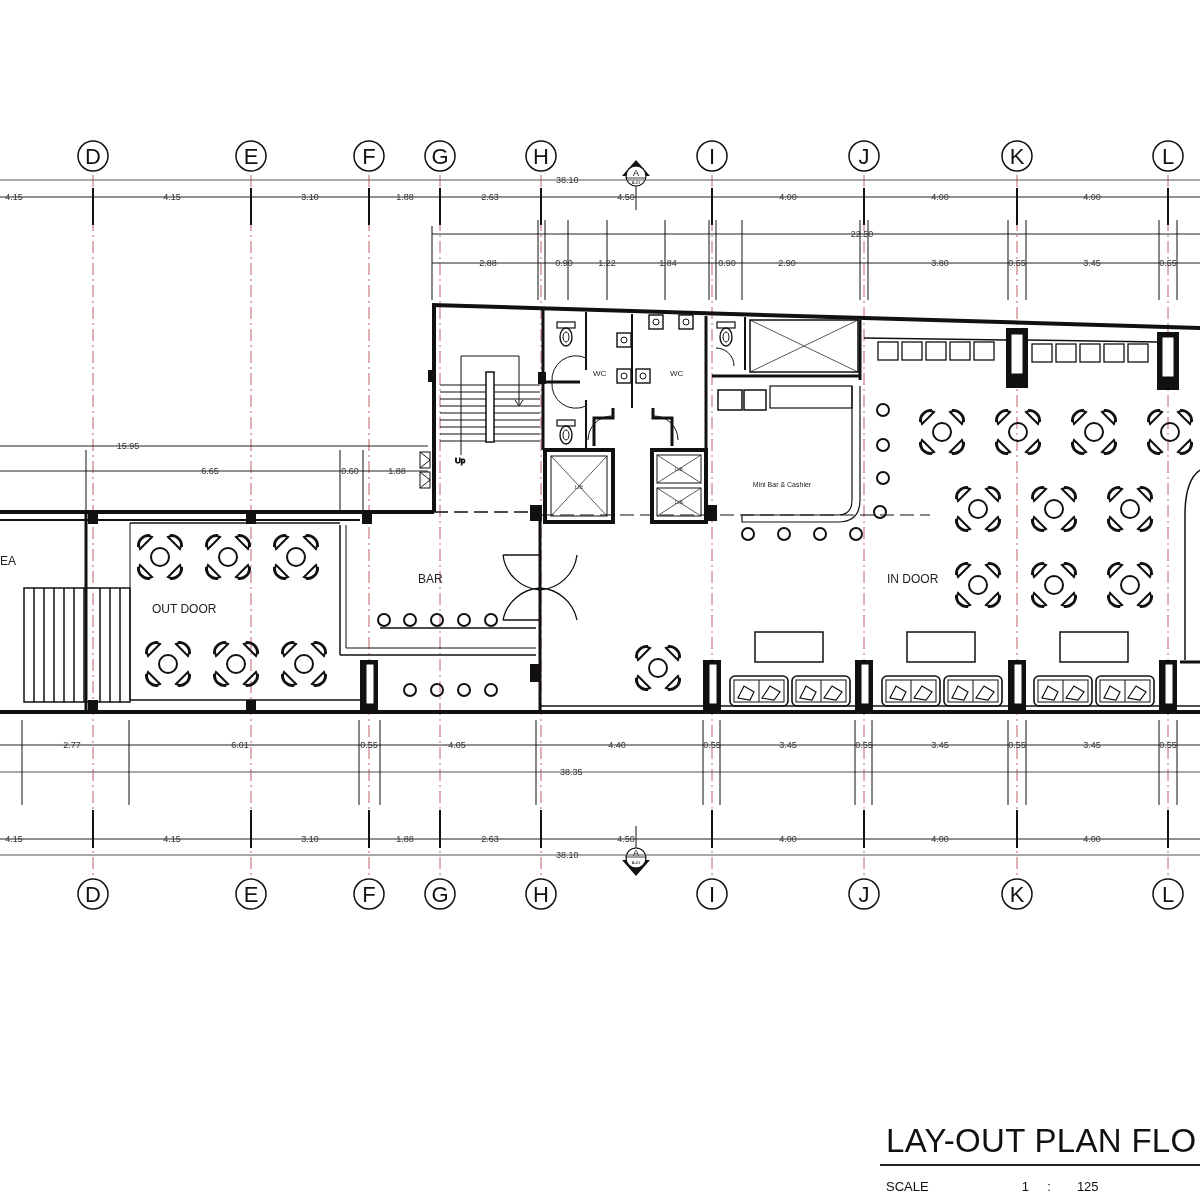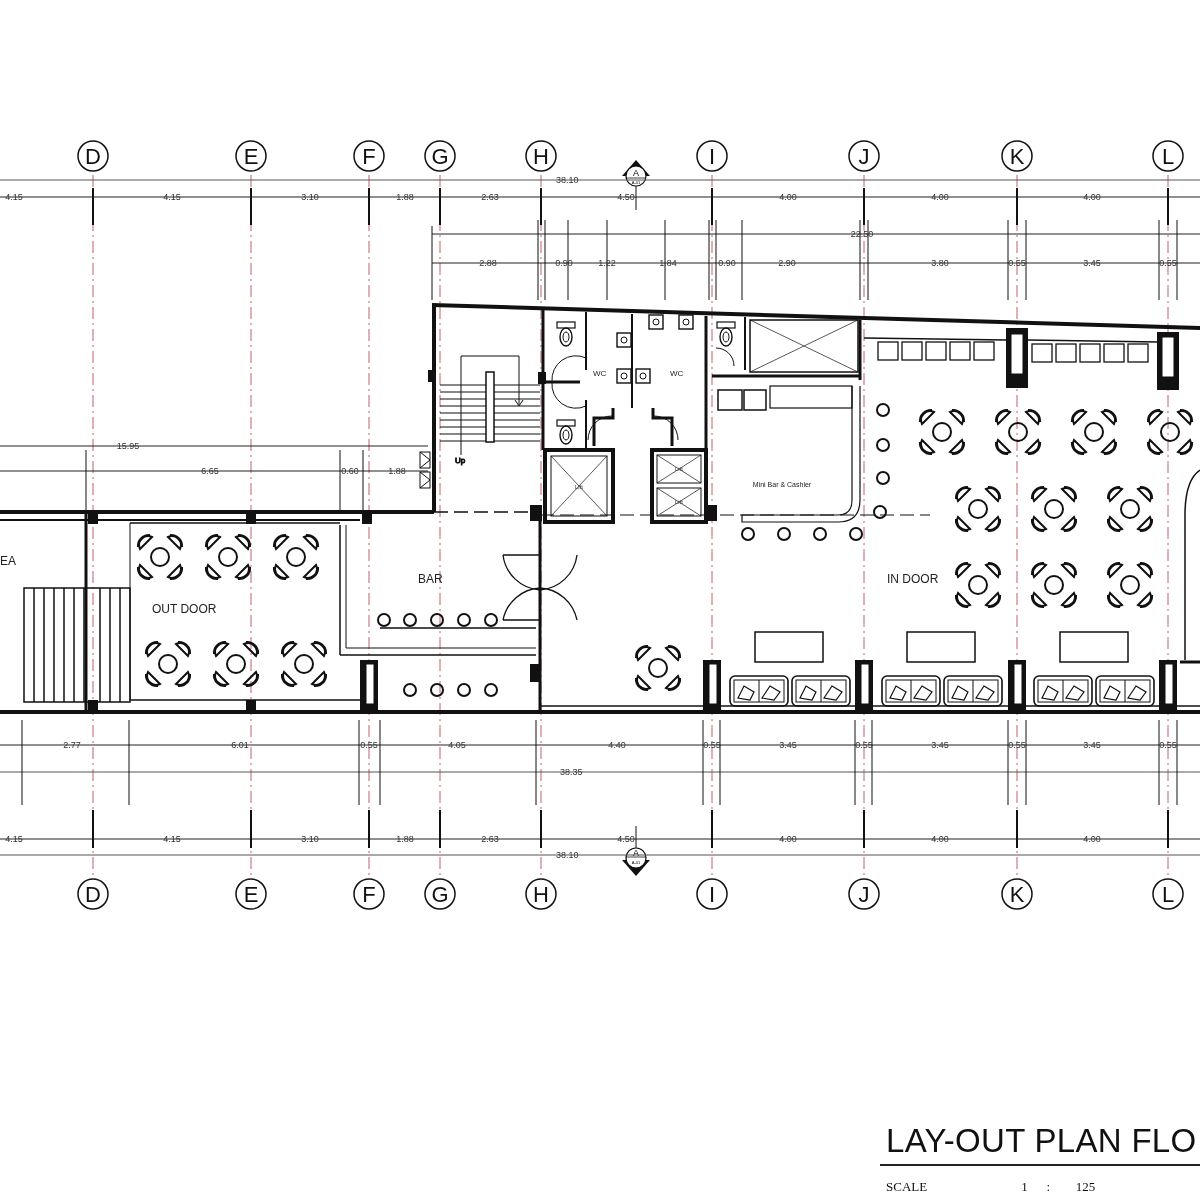--- a/index.html
+++ b/index.html
@@ -5,21 +5,21 @@
   html, body { margin:0; padding:0; background:#ffffff; }
   body { width:1200px; height:1200px; overflow:hidden; position:relative; font-family:"Liberation Sans", sans-serif; }
   #plan { position:absolute; left:0; top:0; width:1200px; height:1200px; }
   .grid-bubble text { font-family:"Liberation Sans", sans-serif; font-size:22px; fill:#111; }
   .dim text, .dimtxt { font-family:"Liberation Sans", sans-serif; font-size:9px; fill:#333; }
   .room-label { font-family:"Liberation Sans", sans-serif; font-size:12px; fill:#222; }
   .small-label { font-family:"Liberation Sans", sans-serif; font-size:8px; fill:#222; }
   .title-block { position:absolute; left:880px; top:1122px; width:330px; }
   .title-text { font-family:"Liberation Sans", sans-serif; font-size:33px; color:#111; white-space:nowrap; padding-left:6px; letter-spacing:0.3px; }
   .title-rule { position:absolute; left:0; top:42px; width:330px; height:2px; background:#222; }
-  .scale-row { position:absolute; top:57px; left:6px; font-family:Liberation Serif, serif; font-size:13px; color:#111; white-space:nowrap; }
+  .scale-row { position:absolute; top:57px; left:6px; font-family:Liberation Sans, sans-serif; font-size:13px; color:#111; white-space:nowrap; }
   .scale-row span { display:inline-block; }
 </style>
 </head>
 <body>
 
 <svg id="plan" viewBox="0 0 1200 1200" xmlns="http://www.w3.org/2000/svg">
   <defs>
     <g id="table4">
       <circle cx="0" cy="0" r="9" fill="none" stroke="#111" stroke-width="2"></circle>
       <g fill="none" stroke="#111" stroke-width="2">

